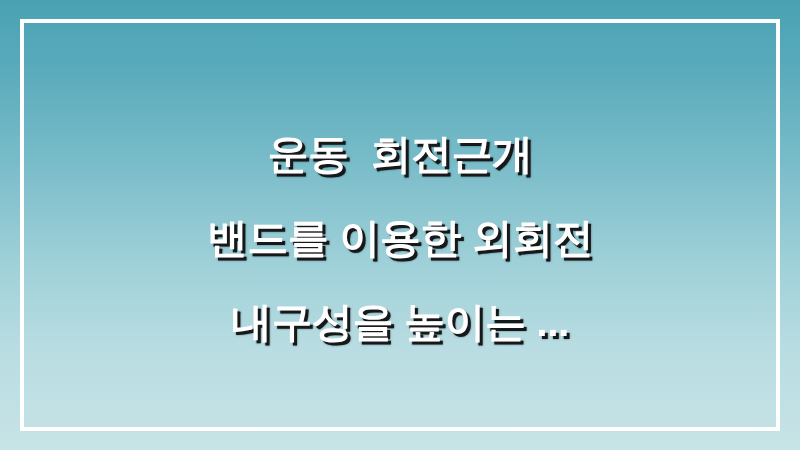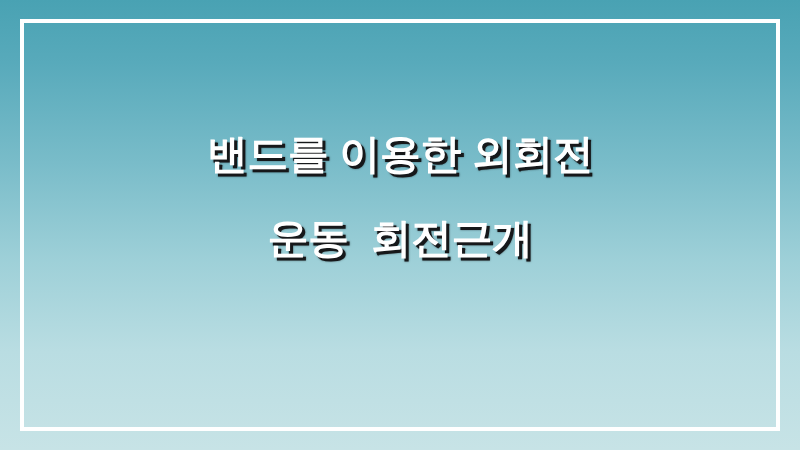--- a/index.html
+++ b/index.html
@@ -69,17 +69,18 @@
   }
 </style>
 </head>
 <body>
 
 <div id="thumbnail-card">
 
   <div id="inner-frame"></div>
 
   <div id="title-block">
+    <span class="title-line">운동  회전근개</span>
     <span class="title-line">밴드를 이용한 외회전</span>
-    <span class="title-line">운동  회전근개</span>
+    <span class="title-line">내구성을 높이는 ...</span>
   </div>
 
 </div>
 
 </body></html>

